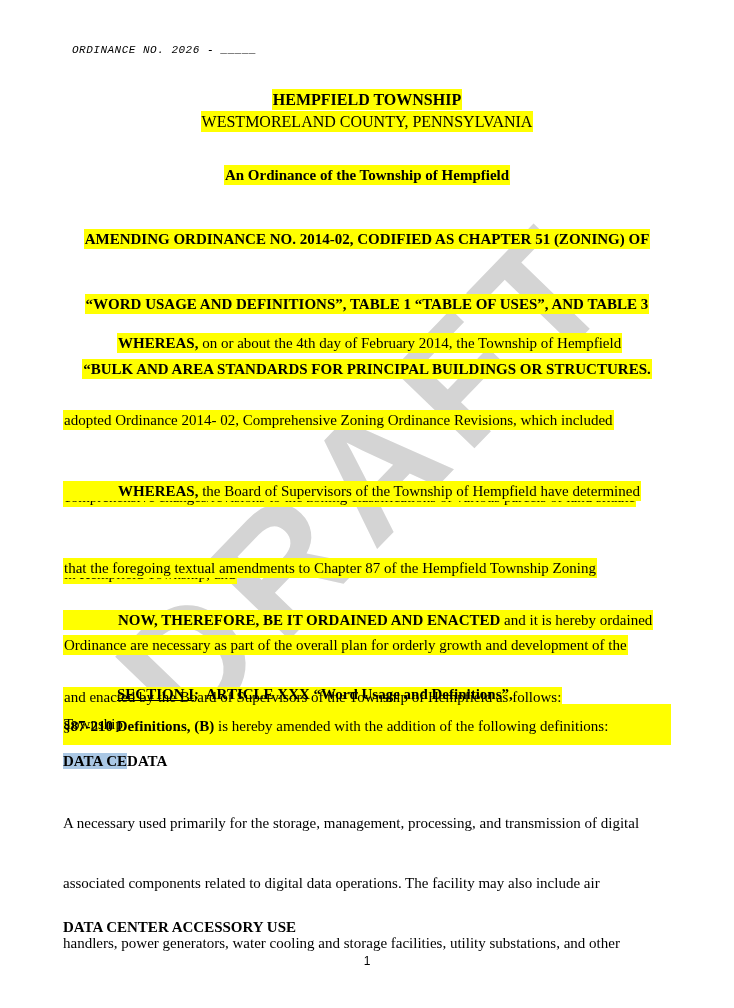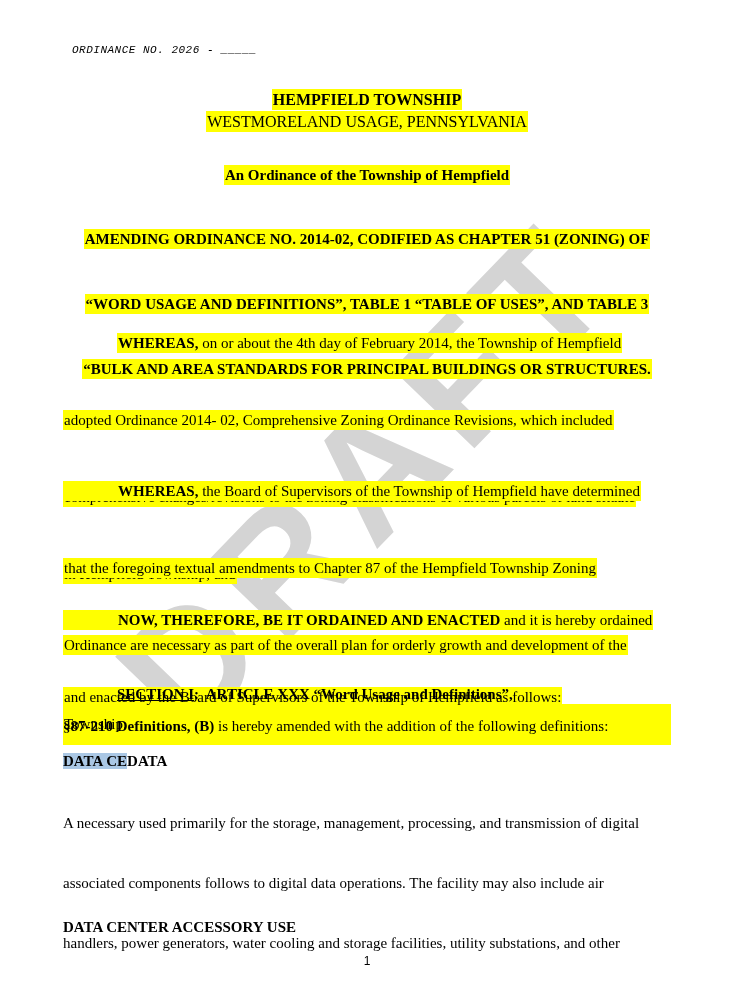--- a/index.html
+++ b/index.html
@@ -37,21 +37,21 @@
 <body>
 
 <div class="page">
 
   <div class="watermark">DRAFT</div>
 
   <div class="abs ord">ORDINANCE NO. 2026 - _____</div>
 
   <div class="abs center t16" style="top:89px"><span class="hl b">HEMPFIELD TOWNSHIP</span></div>
 
-  <div class="abs center t16" style="top:111px"><span class="hl">WESTMORELAND USAGE, PENNSYLVANIA</span></div>
+  <div class="abs center t16" style="top:111px"><span class="hl">WESTMORELAND COUNTY, PENNSYLVANIA</span></div>
 
   <div class="abs center" style="top:165px"><span class="hl b i">An Ordinance of the Township of Hempfield</span></div>
 
   <div class="abs center amend" style="top:187px">
     <div><span class="hl b">AMENDING ORDINANCE NO. 2014-02, CODIFIED AS CHAPTER 51 (ZONING) OF</span></div>
     <div><span class="hl b">“WORD USAGE AND DEFINITIONS”, TABLE 1 “TABLE OF USES”, AND TABLE 3</span></div>
     <div><span class="hl b">“BULK AND AREA STANDARDS FOR PRINCIPAL BUILDINGS OR STRUCTURES.</span></div>
   </div>
 
   <div class="abs ds" style="top:285px">
@@ -74,21 +74,21 @@
   </div>
 
   <div class="abs b" style="top:684px"><span class="tab"></span><span class="u">SECTION I</span><span>:  ARTICLE XXX “Word Usage and Definitions”,</span></div>
 
   <div class="abs" style="top:716px"><b>§87-210 Definitions, (B)</b><span> is hereby amended with the addition of the following definitions:</span></div>
 
   <div class="abs b" style="top:751px"><span class="sel">DATA CE</span><span>DATA</span></div>
 
   <div class="abs def" style="top:773px">
     <div>A necessary used primarily for the storage, management, processing, and transmission of digital</div>
-    <div>associated components follows to digital data operations. The facility may also include air</div>
+    <div>associated components related to digital data operations. The facility may also include air</div>
     <div>handlers, power generators, water cooling and storage facilities, utility substations, and other</div>
     
   </div>
 
   <div class="abs b" style="top:917px">DATA CENTER ACCESSORY USE</div>
 
   <div class="abs center pagenum" style="top:951px">1</div>
 
 </div>
 

